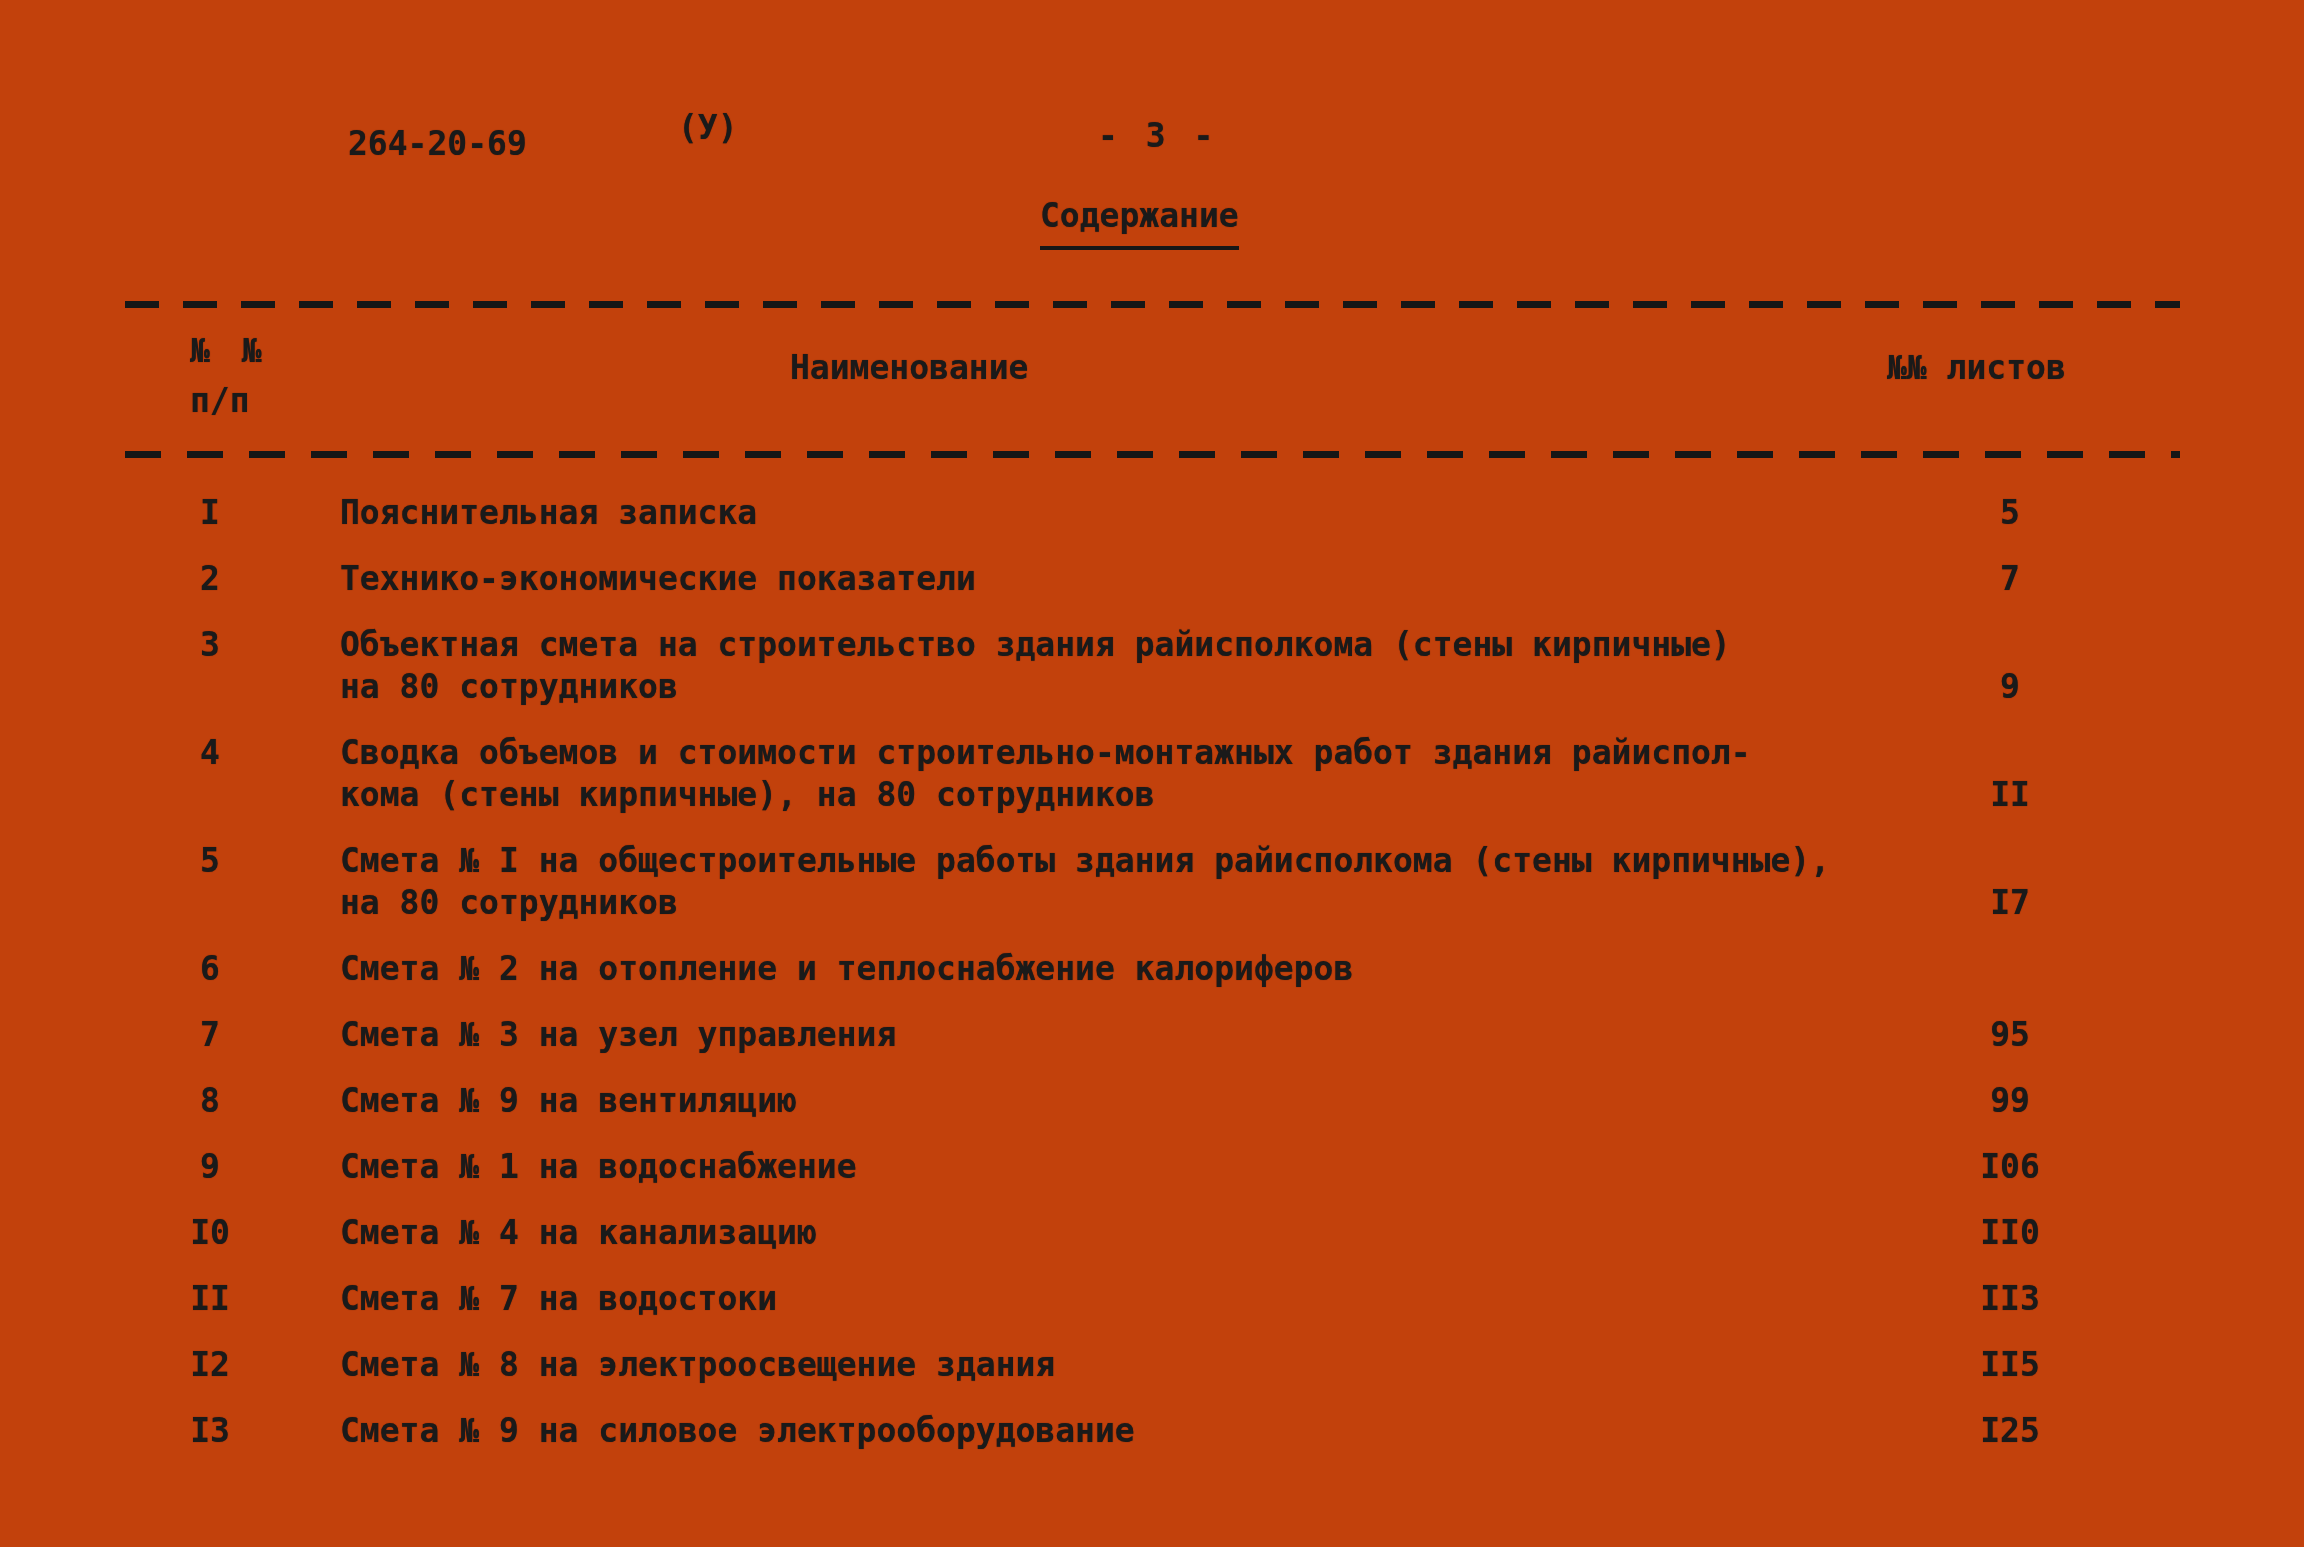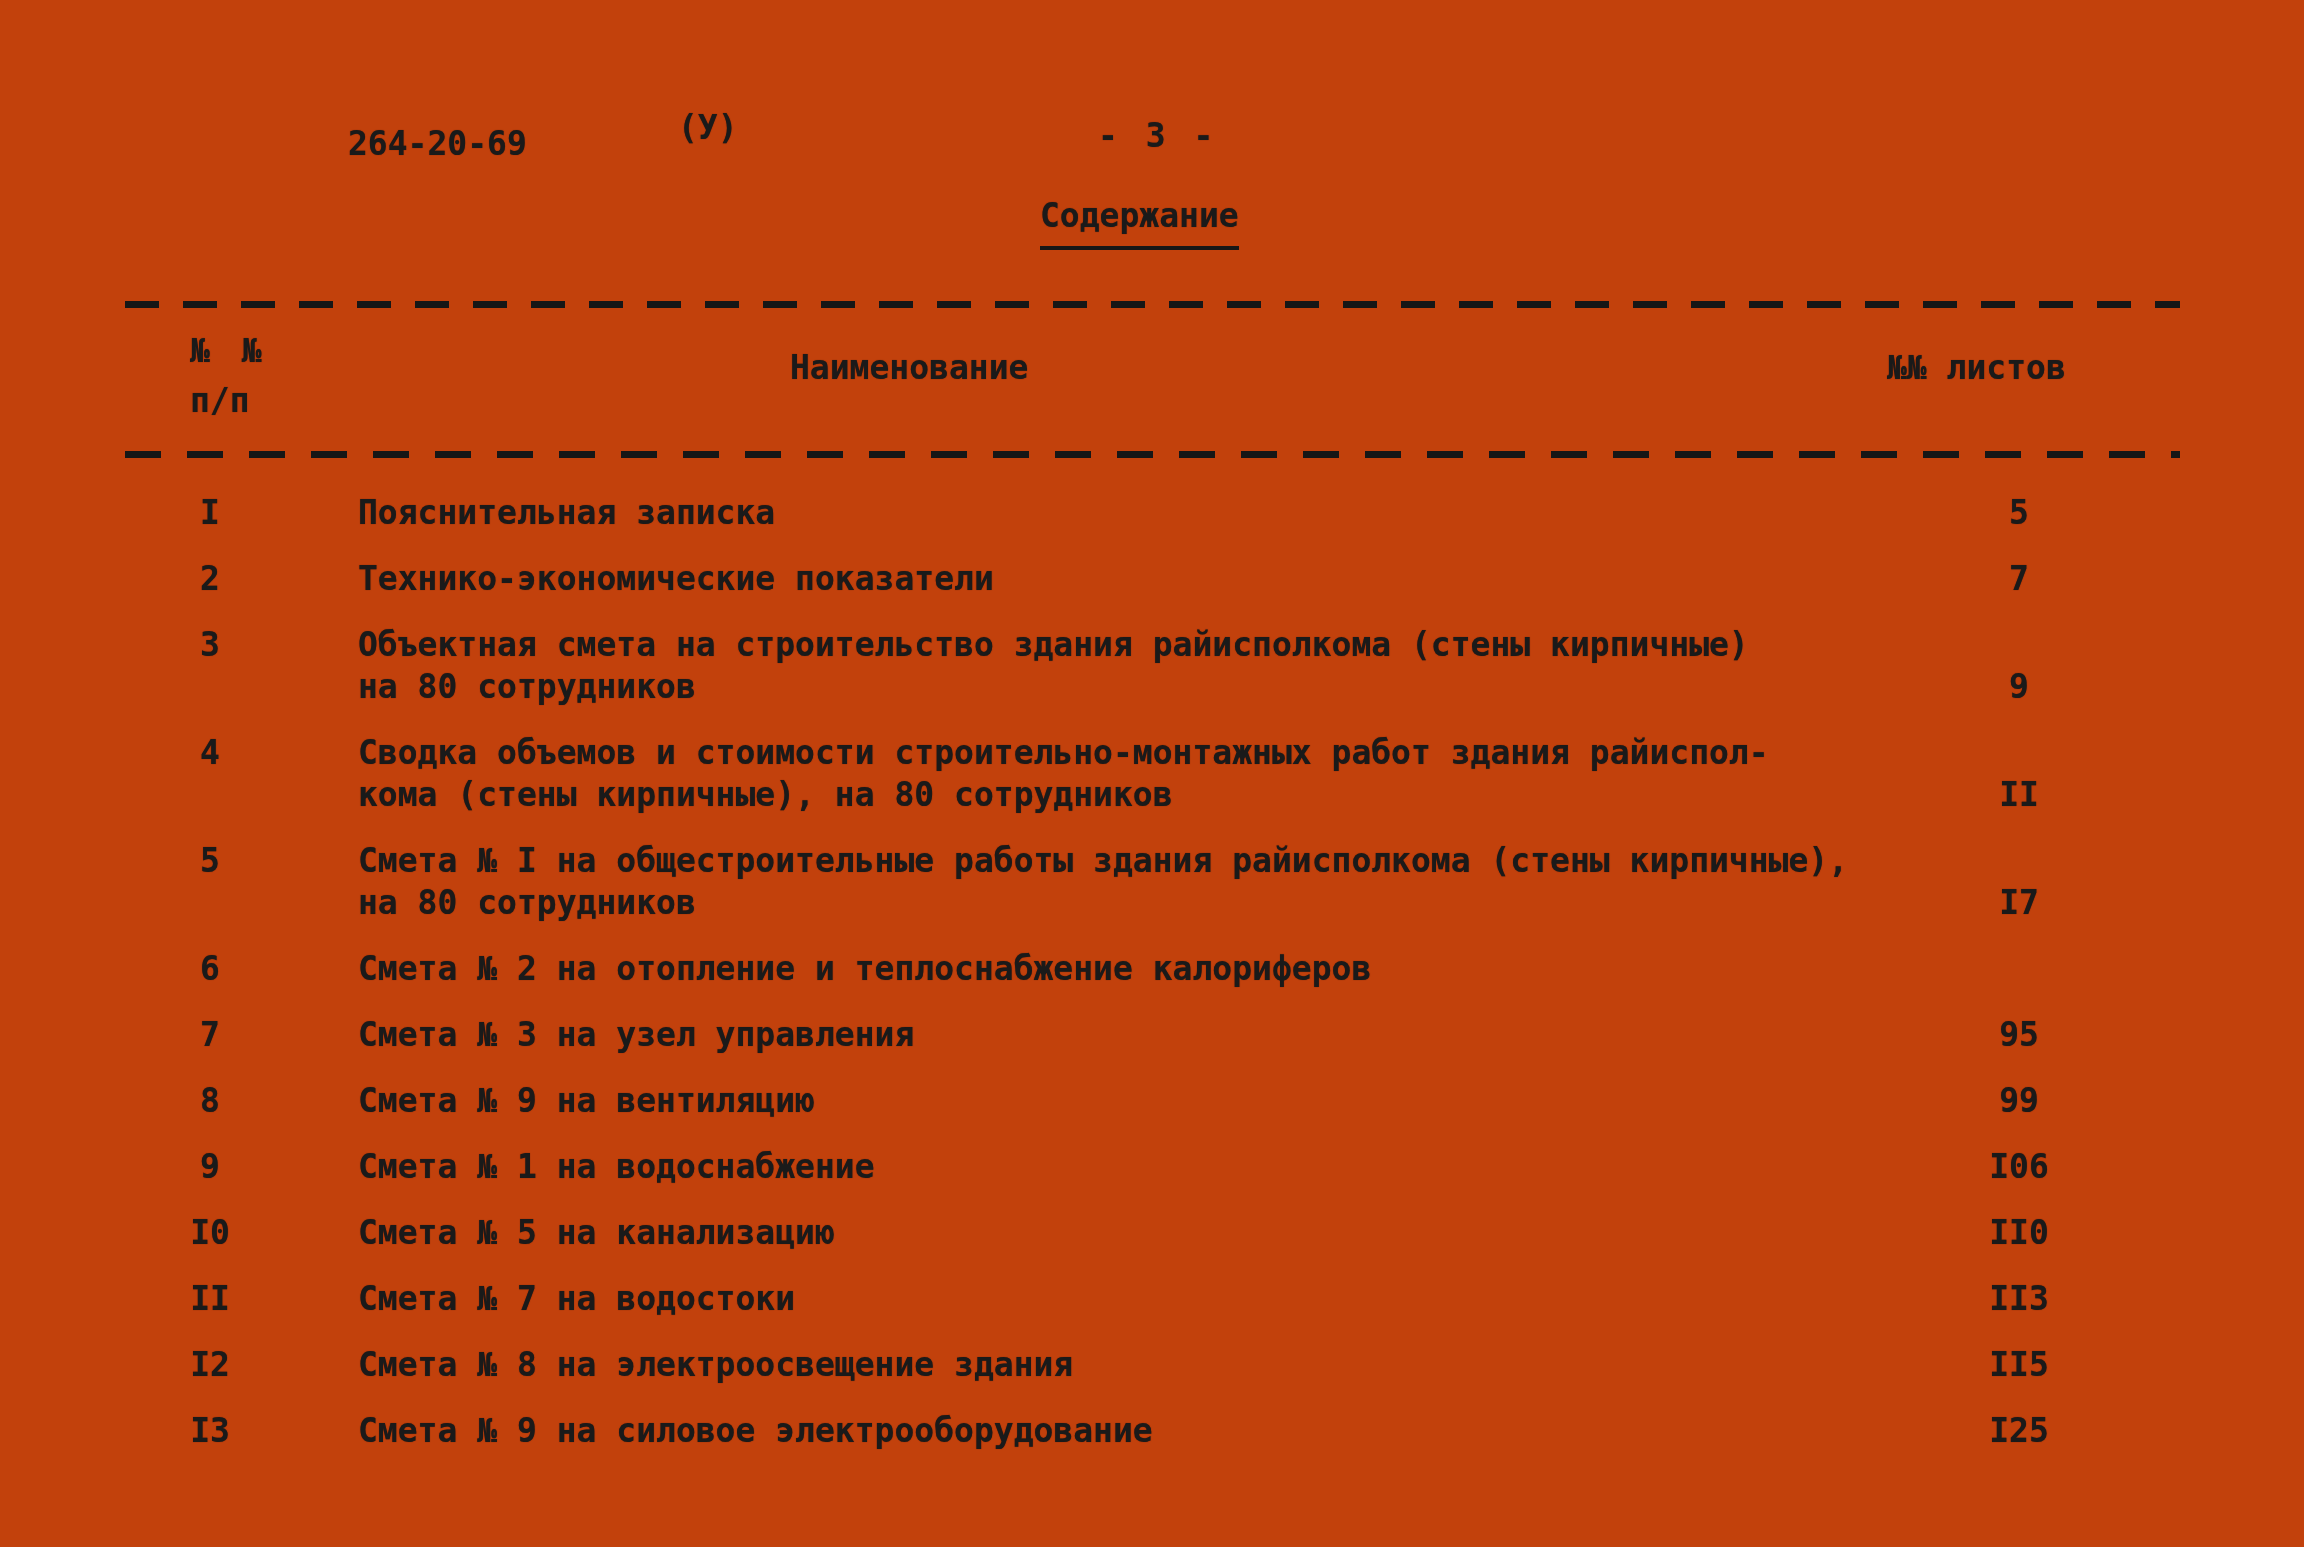--- a/index.html
+++ b/index.html
@@ -37,21 +37,21 @@
   .toc-body { position: absolute; left: 125px; top: 492px; width: 2055px; }
   .toc-row {
     display: flex; align-items: stretch;
     margin-bottom: 24px; line-height: 42px;
   }
   .cell-num {
     flex: 0 0 170px; text-align: center;
     align-self: flex-start;
   }
   .cell-name {
-    flex: 0 0 1500px; margin-left: 63px;
+    flex: 0 0 1500px; margin-left: 45px;
     white-space: pre-wrap;
   }
   .cell-sheets {
     flex: 1 1 auto; text-align: center;
     align-self: flex-end;
   }
 </style>
 </head>
 <body>
 
@@ -125,21 +125,21 @@
     </div>
 
     <div class="toc-row">
       <div class="cell-num">9</div>
       <div class="cell-name">Смета № 1 на водоснабжение</div>
       <div class="cell-sheets">I06</div>
     </div>
 
     <div class="toc-row">
       <div class="cell-num">I0</div>
-      <div class="cell-name">Смета № 5 на канализацию</div>
+      <div class="cell-name">Смета № 4 на канализацию</div>
       <div class="cell-sheets">II0</div>
     </div>
 
     <div class="toc-row">
       <div class="cell-num">II</div>
       <div class="cell-name">Смета № 7 на водостоки</div>
       <div class="cell-sheets">II3</div>
     </div>
 
     <div class="toc-row">

